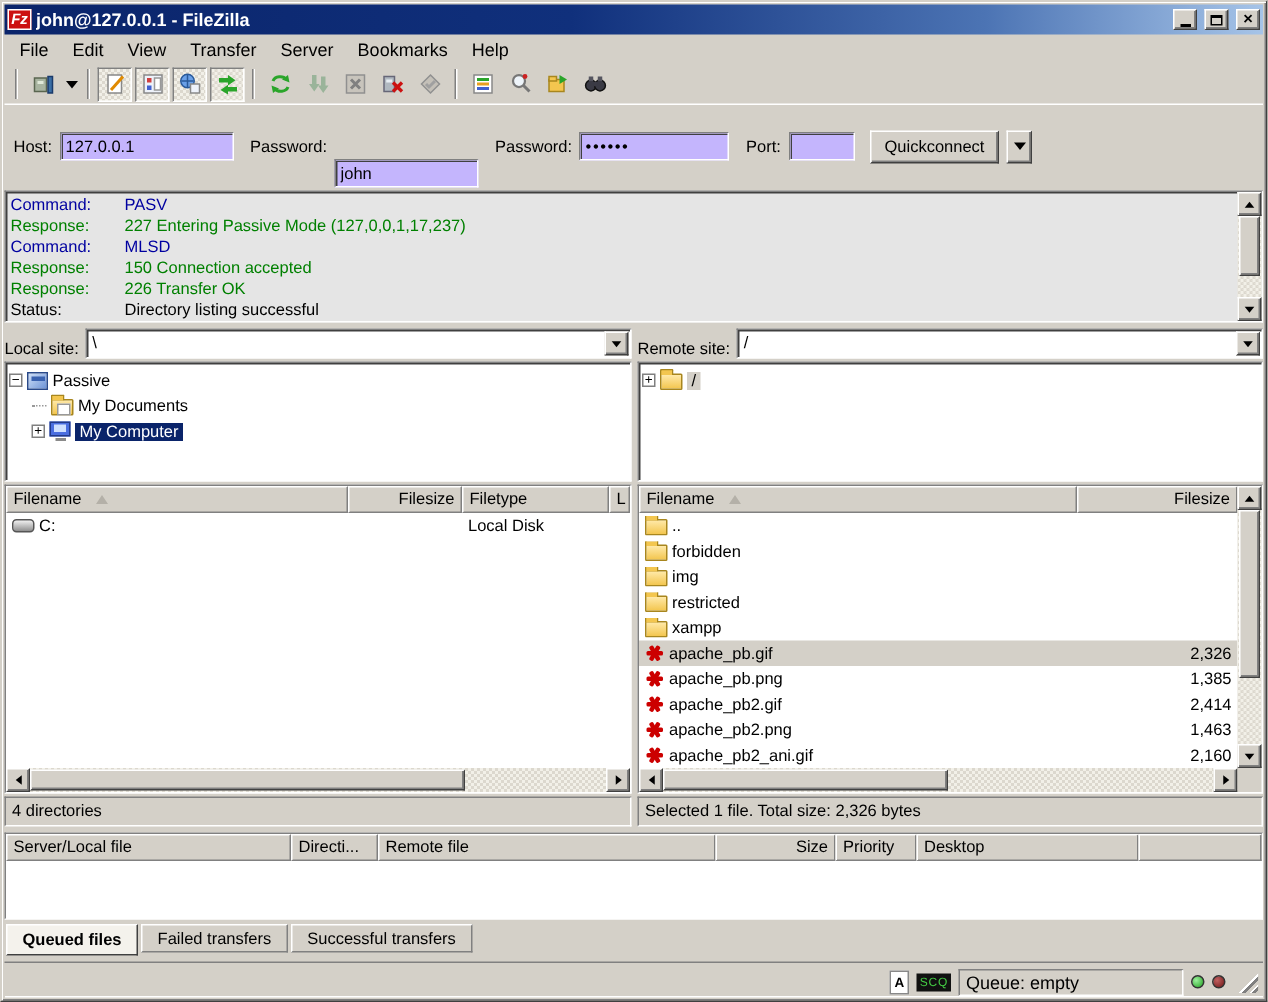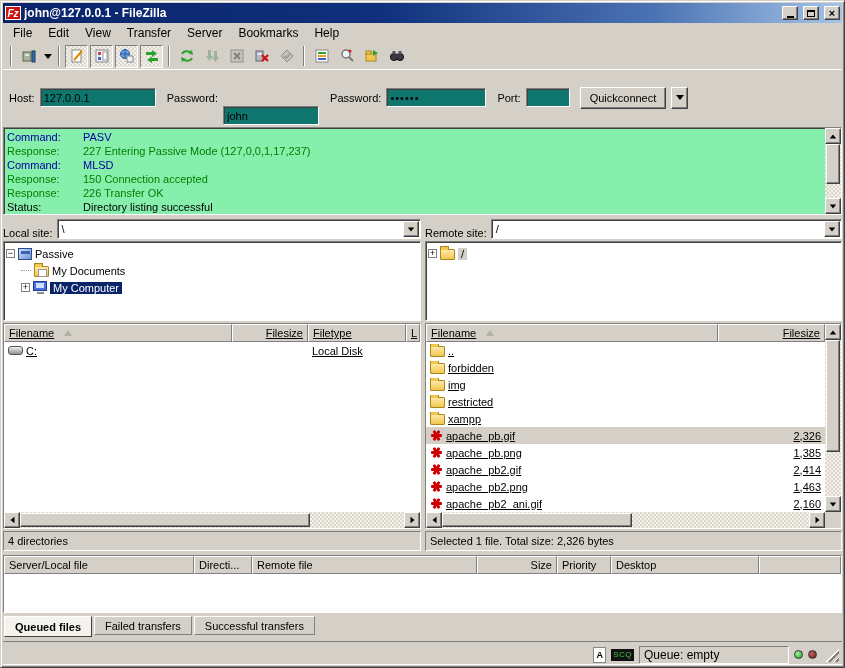--- a/index.html
+++ b/index.html
@@ -43,25 +43,25 @@
   .tb-btn { width:23px; height:23px; display:flex; align-items:center; justify-content:center; margin:0 1px; }
   .tb-toggle { border:1px solid; border-color:#808080 #fff #fff #808080; }
   .tb-dd { width:13px; height:23px; display:flex; align-items:center; justify-content:center; }
   .tri-down { width:0; height:0; border-left:4px solid transparent; border-right:4px solid transparent; border-top:5px solid #000; }
   .tri-up-s { width:0; height:0; border-left:4px solid transparent; border-right:4px solid transparent; border-bottom:5px solid #000; }
   .tri-left { width:0; height:0; border-top:4px solid transparent; border-bottom:4px solid transparent; border-right:5px solid #000; }
   .tri-right { width:0; height:0; border-top:4px solid transparent; border-bottom:4px solid transparent; border-left:5px solid #000; }
   
   .qcbar { flex:0 0 30px; display:flex; align-items:center; gap:5px; padding:0 6px; border-top:1px solid #fff; }
   .field { height:19px; font:11px "Liberation Sans", sans-serif; padding:1px 3px; outline:none;
-    background:#0f766e; border:1px solid; border-color:#808080 #fff #fff #808080; box-shadow: inset 1px 1px 0 #404040; }
+    background:#c4b5fd; border:1px solid; border-color:#808080 #fff #fff #808080; box-shadow: inset 1px 1px 0 #404040; }
   .btn { height:22px; padding:0 9px; font-size:11px; display:flex; align-items:center; }
   .combo-arrow-btn { width:17px; height:22px; display:flex; align-items:center; justify-content:center; }
   
-  .log { flex:0 0 86px; margin-top:2px; display:flex; background:#86efac;
+  .log { flex:0 0 86px; margin-top:2px; display:flex; background:#e5e5e5;
     border:1px solid; border-color:#808080 #fff #fff #808080; box-shadow: inset 1px 1px 0 #404040; justify-content: flex-end; }
   .log-lines { flex:1; padding:2px 0 0 3px; line-height:14px; overflow:hidden; }
   .log-line { display:flex; white-space:nowrap; }
   .log-label { width:76px; flex:0 0 76px; }
   .c-cmd { color:#0000a0; } .c-resp { color:#008000; } .c-status { color:#000; }
   
   .vscroll { width:16px; flex:0 0 16px; display:flex; flex-direction:column; }
   .hscroll { height:16px; flex:0 0 16px; display:flex; }
   .sb-btn { width:16px; height:16px; flex:0 0 16px; display:flex; align-items:center; justify-content:center; }
   .sb-btn .t { transform:scale(.8); }
@@ -85,21 +85,21 @@
   .dotline { width:10px; flex:0 0 10px; border-top:1px dotted #999; }
   .expander { width:9px; height:9px; flex:0 0 9px; background:#fff; border:1px solid #808080;
     font-size:9px; line-height:7px; text-align:center; color:#000; }
   .sel-navy { background:#0a246a; color:#fff; padding:0 3px; }
   .sel-gray { background:#d4d0c8; padding:0 3px; }
   
   .listbox { flex:1; margin-top:2px; background:#fff; display:grid;
     border:1px solid; border-color:#808080 #fff #fff #808080; box-shadow: inset 1px 1px 0 #404040; }
   .lb-l { grid-template-columns:1fr; grid-template-rows:1fr 16px; }
   .lb-r { grid-template-columns:1fr 16px; grid-template-rows:1fr 16px; }
-  .list-main { display:flex; flex-direction:column; overflow:hidden;text-decoration:underline; }
+  .list-main { display:flex; flex-direction:column; overflow:hidden; }
   .list-header { flex:0 0 18px; display:flex; background:#d4d0c8; }
   .hcell { height:18px; padding:0 4px; display:flex; align-items:center; background:#d4d0c8;
     border:1px solid; border-color:#fff #808080 #808080 #fff; overflow:hidden; white-space:nowrap; }
   .hcell.num { justify-content:flex-end; }
   .sort-asc { width:0; height:0; border-left:4px solid transparent; border-right:4px solid transparent; border-bottom:6px solid #b4b0a8; margin-left:10px; }
   .rows { flex:1; background:#fff; overflow:hidden; }
   .frow { height:17px; display:flex; align-items:center; white-space:nowrap; }
   .row-sel { background:#d4d0c8; }
   .cell { padding:0 4px; display:flex; align-items:center; gap:3px; overflow:hidden; }
   .cell.num { justify-content:flex-end; }

